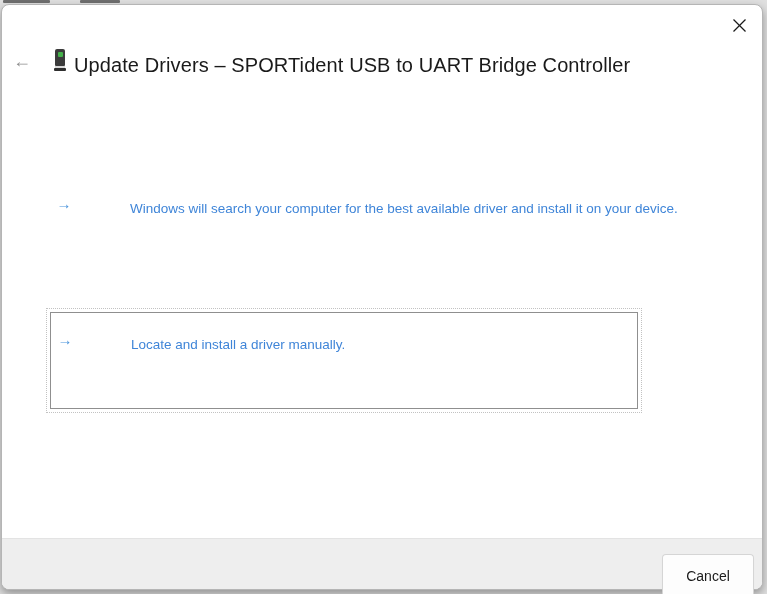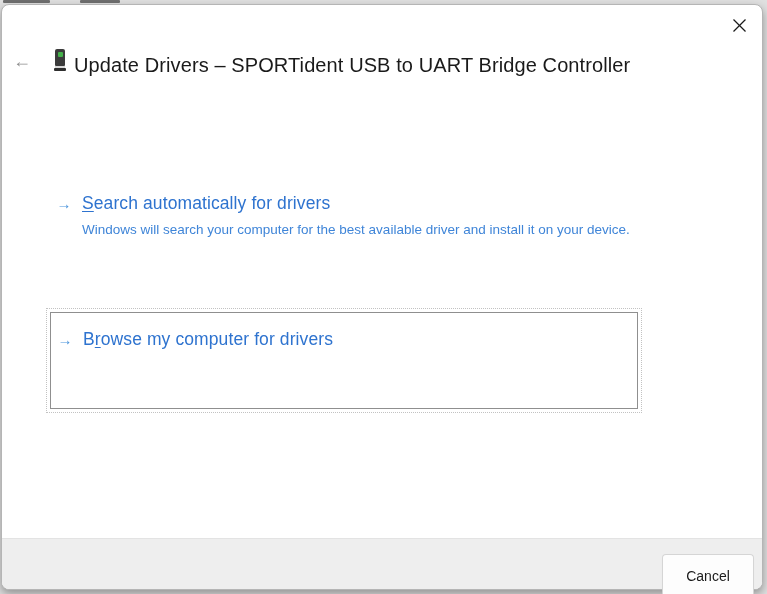--- a/index.html
+++ b/index.html
@@ -64,21 +64,21 @@
   .option{position:absolute;display:flex;gap:10px;cursor:pointer;}
   .opt-arrow{
     font-size:15px;color:#4e96dc;width:16px;flex:0 0 16px;
     margin-top:2px;text-align:center;
   }
   .opt-title{
     font-size:17.5px;line-height:1.2;color:#2e73cf;letter-spacing:.1px;white-space:nowrap;
   }
   .opt-title .ak{text-decoration:underline;text-underline-offset:2px;}
   .opt-desc{
-    font-size:13.5px;line-height:1.7;color:#3f85d8;margin-top:5px;max-width:556px;
+    font-size:13.5px;line-height:1.7;color:#3f85d8;margin-top:5px;max-width:556px;margin-left:48px;
   }
   .option-1{left:54px;top:188px;}
   .option-2-box{
     position:absolute;left:48px;top:307px;width:586px;height:95px;
     border:1px solid #8f8f8f;outline:1px dotted #c2c2c2;outline-offset:3px;
     box-sizing:content-box;cursor:pointer;
   }
   .option-2-inner{display:flex;gap:10px;padding:16px 10px 0 6px;}
 
   
@@ -122,30 +122,29 @@
     <div class="gap"></div>
     <div class="base"></div>
   </div>
 
   <div class="hdr-title">Update Drivers – SPORTident USB to UART Bridge Controller</div>
 
 
   <div class="option option-1">
     <span class="opt-arrow">→</span>
     <div class="opt-text">
-      <div class="opt-title"><span></span><span class="ak">S</span><span>earch automatically for drivers</span></div>
       <div class="opt-desc">Windows will search your computer for the best available driver and install it on your device.</div>
     </div>
   </div>
 
   <div class="option-2-box">
     <div class="option-2-inner">
       <span class="opt-arrow">→</span>
       <div class="opt-text">
-        <div class="opt-title"><span>B</span><span class="ak">r</span><span>owse my computer for drivers</span></div>
+        <div class="opt-desc">Locate and install a driver manually.</div>
       </div>
     </div>
   </div>
 
   <div class="footer">
     <button class="cancel-btn">Cancel</button>
   </div>
 
 </div>
 

